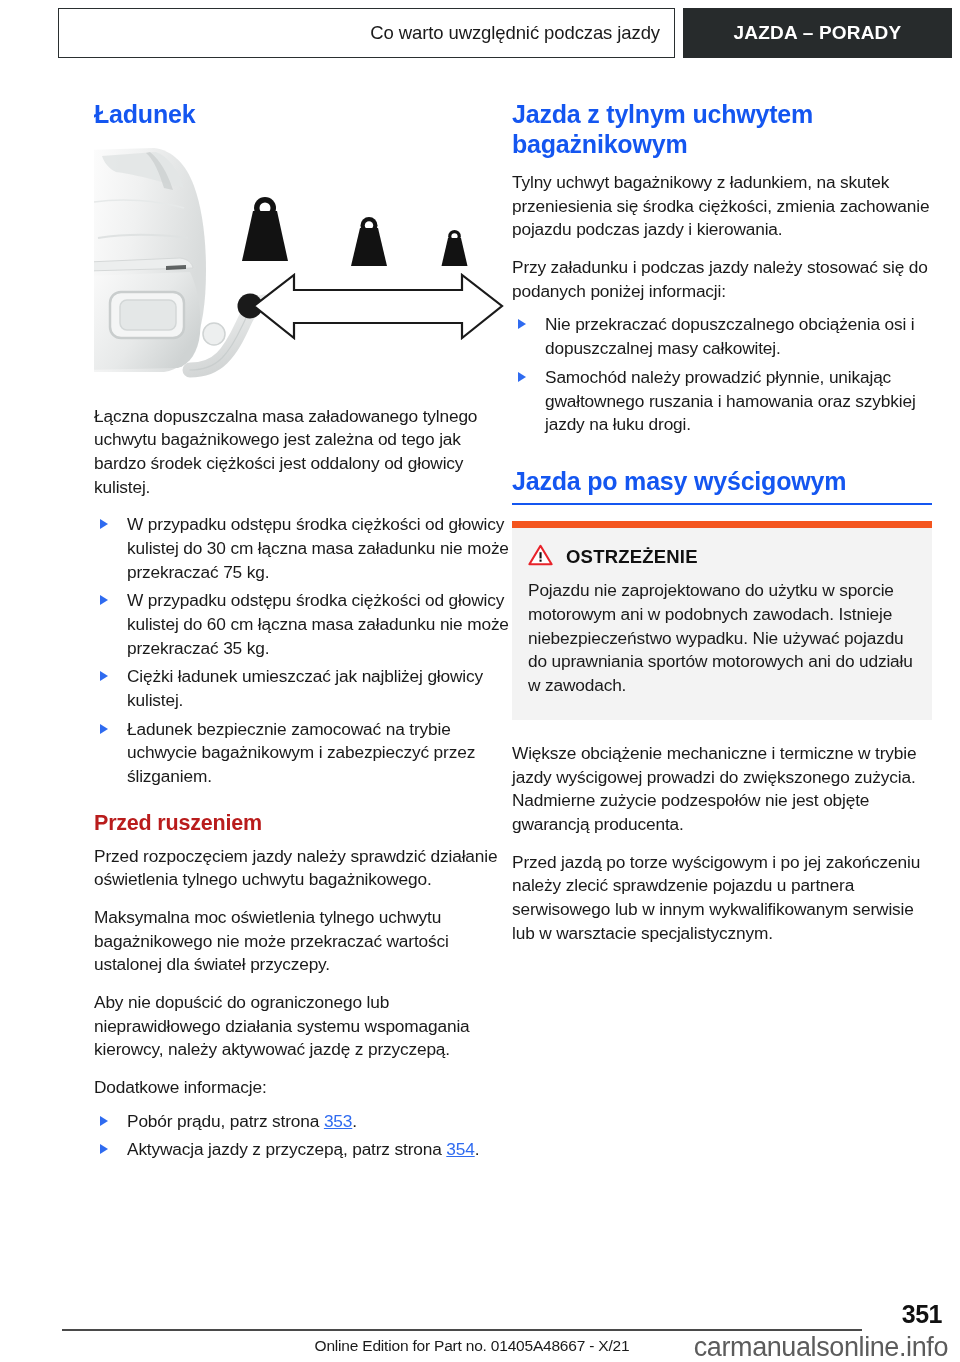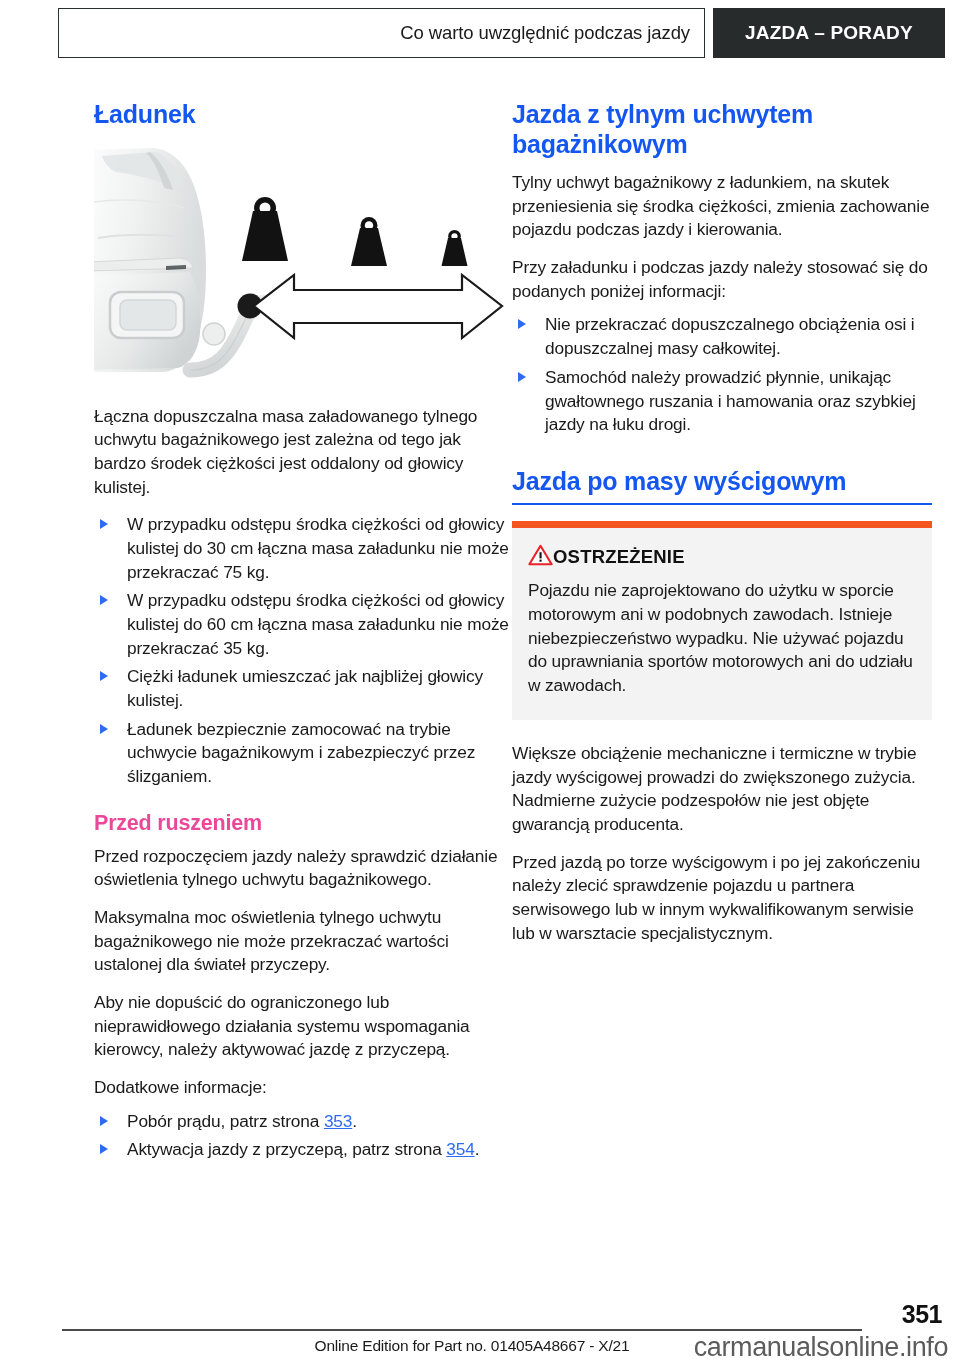--- a/index.html
+++ b/index.html
@@ -14,42 +14,42 @@
     color: #1a1a1a;
     position: relative;
     overflow: hidden;
   }
 
   
   .header {
     position: absolute;
     top: 8px;
     left: 58px;
-    right: 15px;
+    right: 8px;
     height: 50px;
     display: flex;
     align-items: stretch;
   }
   .header-crumb {
     flex: 1;
     border: 1px solid #2a2f30;
     display: flex;
     align-items: center;
     justify-content: flex-end;
     padding-right: 14px;
     box-sizing: border-box;
     background: #fff;
   }
   .header-crumb span {
     font-size: 18.5px;
     color: #1a1a1a;
     letter-spacing: -0.1px;
   }
   .header-tab {
-    width: 232px;
+    width: 269px;
     margin-left: 8px;
     background: #272b2c;
     display: flex;
     align-items: center;
     justify-content: center;
     box-sizing: border-box;
   }
   .header-tab span {
     font-size: 19px;
     font-weight: bold;
@@ -75,21 +75,21 @@
     letter-spacing: -0.2px;
   }
   h1.sec.underlined {
     padding-bottom: 7px;
     border-bottom: 2.5px solid #1456f0;
     margin-bottom: 16px;
   }
   h2.sub {
     font-size: 21.5px;
     font-weight: bold;
-    color: #ec4899;
+    color: #b91c1c;
     margin: 22px 0 8px 0;
     line-height: 1.2;
     letter-spacing: -0.2px;
   }
 
   p.body {
     font-size: 17.3px;
     line-height: 1.37;
     margin: 0 0 14px 0;
     color: #1a1a1a;
@@ -139,20 +139,21 @@
   .warnbox {
     background: #f3f3f3;
     border-top: 7px solid #f4551e;
     padding: 16px 16px 22px 16px;
     margin: 12px 0 22px 0;
     box-sizing: border-box;
   }
   .warn-head {
     display: flex;
     align-items: center;
+    gap: 13px;
     margin-bottom: 9px;
   }
   .warn-head .wtitle {
     font-size: 18.5px;
     font-weight: bold;
     color: #111;
     letter-spacing: 0.2px;
   }
   .warn-body {
     font-size: 17.3px;

